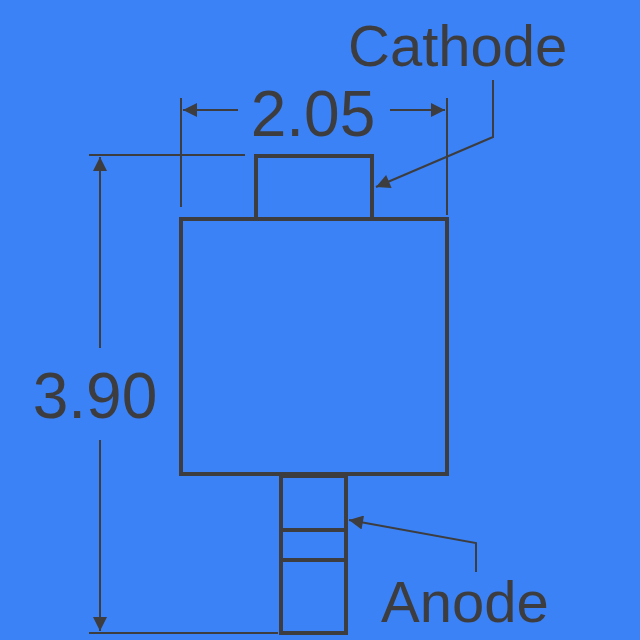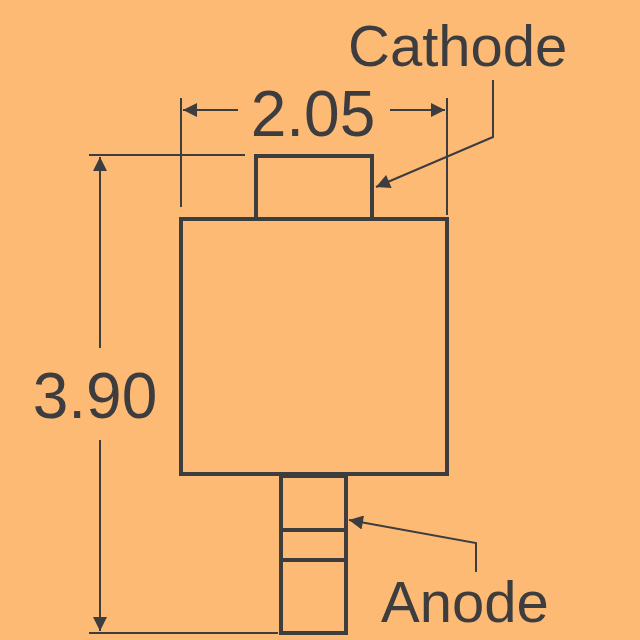--- a/index.html
+++ b/index.html
@@ -1,16 +1,16 @@
 <!DOCTYPE html>
 <html><head>
 <meta charset="utf-8">
 <style>
   html, body { margin: 0; padding: 0; background: #ffffff; }
-  .canvas { position: relative; width: 640px; height: 640px; overflow: hidden; background: #fdba74; }
+  .canvas { position: relative; width: 640px; height: 640px; overflow: hidden; background: #3b82f6; }
   svg { position: absolute; left: 0; top: 0; }
   .lbl { font-family: "Liberation Sans", sans-serif; fill: #3d3d3f; }
 </style>
 </head>
 <body>
 
 <div class="canvas">
   <svg width="640" height="640" viewBox="0 0 640 640">
     <defs>
       <marker id="arr" viewBox="0 0 10 10" refX="10" refY="5" markerWidth="7" markerHeight="7" orient="auto-start-reverse" markerUnits="userSpaceOnUse">

